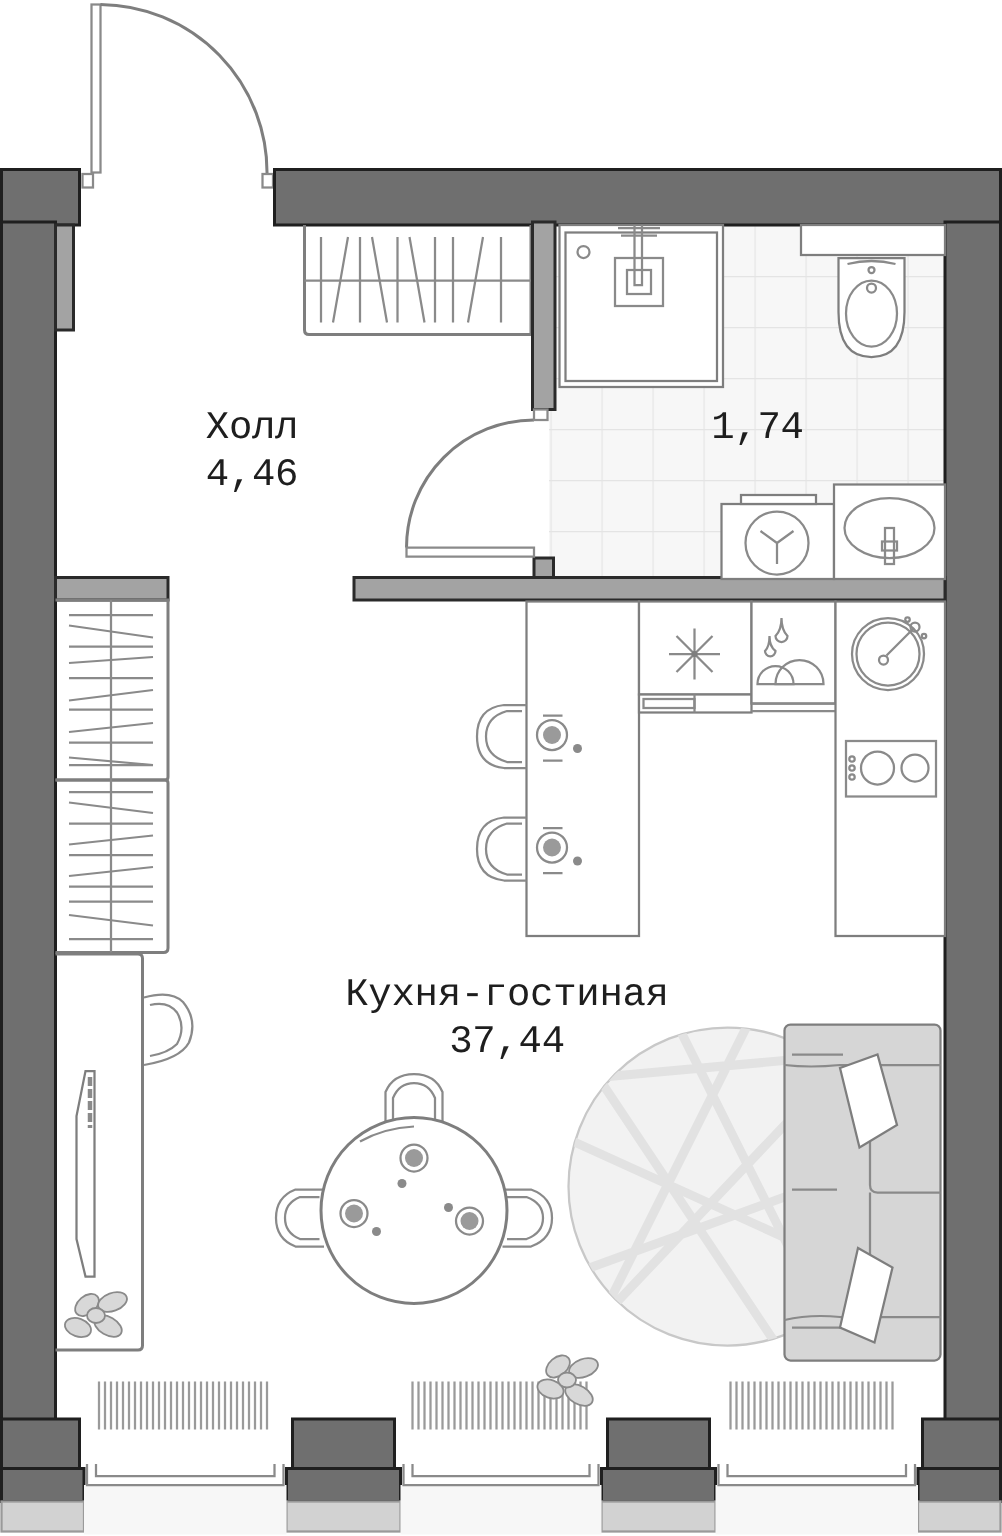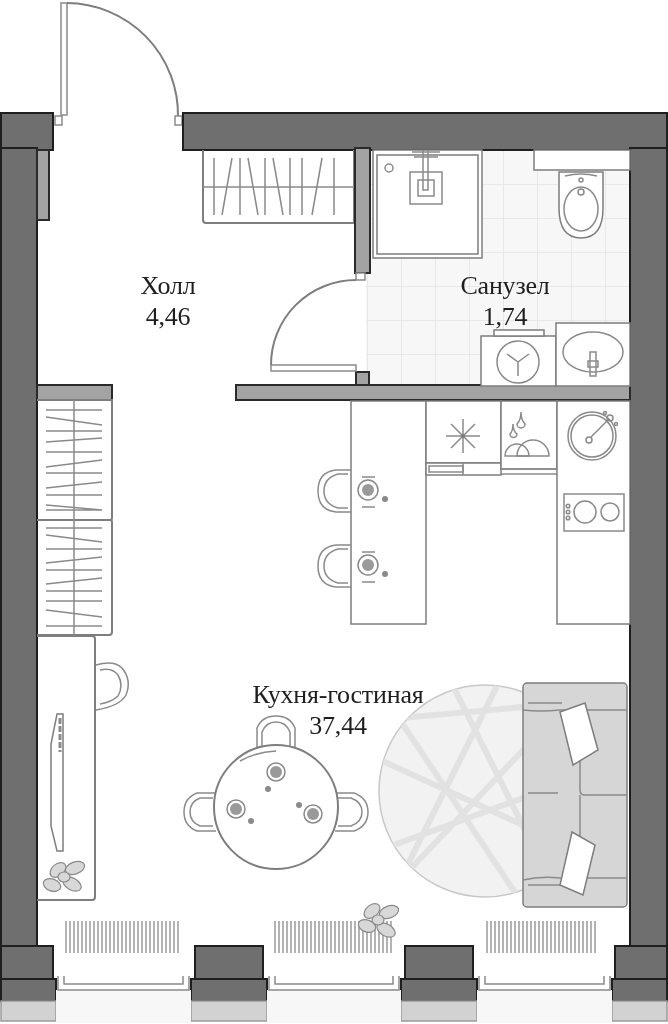--- a/index.html
+++ b/index.html
@@ -1,18 +1,18 @@
 <!DOCTYPE html>
 <html><head>
 <meta charset="utf-8">
 <style>
   html, body { margin: 0; padding: 0; background: #ffffff; }
   body { width: 668px; height: 1024px; overflow: hidden; position: relative; font-family: "Liberation Sans", "DejaVu Sans", sans-serif; }
   #plan { position: absolute; left: 0; top: 0; width: 668px; height: 1024px; }
-  .room-label { position: absolute; text-align: center; color: #1e1e1e; font-family: Liberation Serif, serif; font-size: 26px; line-height: 31px; letter-spacing: -0.2px; }
+  .room-label { position: absolute; text-align: center; color: #1e1e1e; font-family: Liberation Mono, monospace; font-size: 26px; line-height: 31px; letter-spacing: -0.2px; }
   .room-label span { display: block; }
   .wall { fill: #6f6f6f; stroke: #1f1f1f; stroke-width: 2; }
   .wall-light { fill: #a3a3a3; stroke: #2a2a2a; stroke-width: 2; }
   .ln { fill: none; stroke: #7e7e7e; stroke-width: 2; }
   .ln-thin { fill: none; stroke: #8a8a8a; stroke-width: 1.5; }
   .tile { stroke: #e4e4e4; stroke-width: 1.5; }
 </style>
 </head>
 <body>
 
@@ -260,19 +260,18 @@
     <path d="M560 712 L585 703 L598 750 L573 765 Z" fill="#ffffff" stroke="#7e7e7e" stroke-width="1.5"></path>
     <path d="M572 832 L595 845 L583 895 L560 885 Z" fill="#ffffff" stroke="#7e7e7e" stroke-width="1.5"></path>
   </g>
 </svg>
 
 <div class="room-label" style="left:108px; top:270px; width:120px;">
   <span>Холл</span>
   <span>4,46</span>
 </div>
 <div class="room-label" style="left:425px; top:270px; width:160px;">
-  <span>Санузел</span>
   <span>1,74</span>
 </div>
-<div class="room-label" style="left:200px; top:648px; width:276px;margin-top:31px;">
+<div class="room-label" style="left:200px; top:648px; width:276px;">
   <span>Кухня-гостиная</span>
   <span>37,44</span>
 </div>
 
 </body></html>

